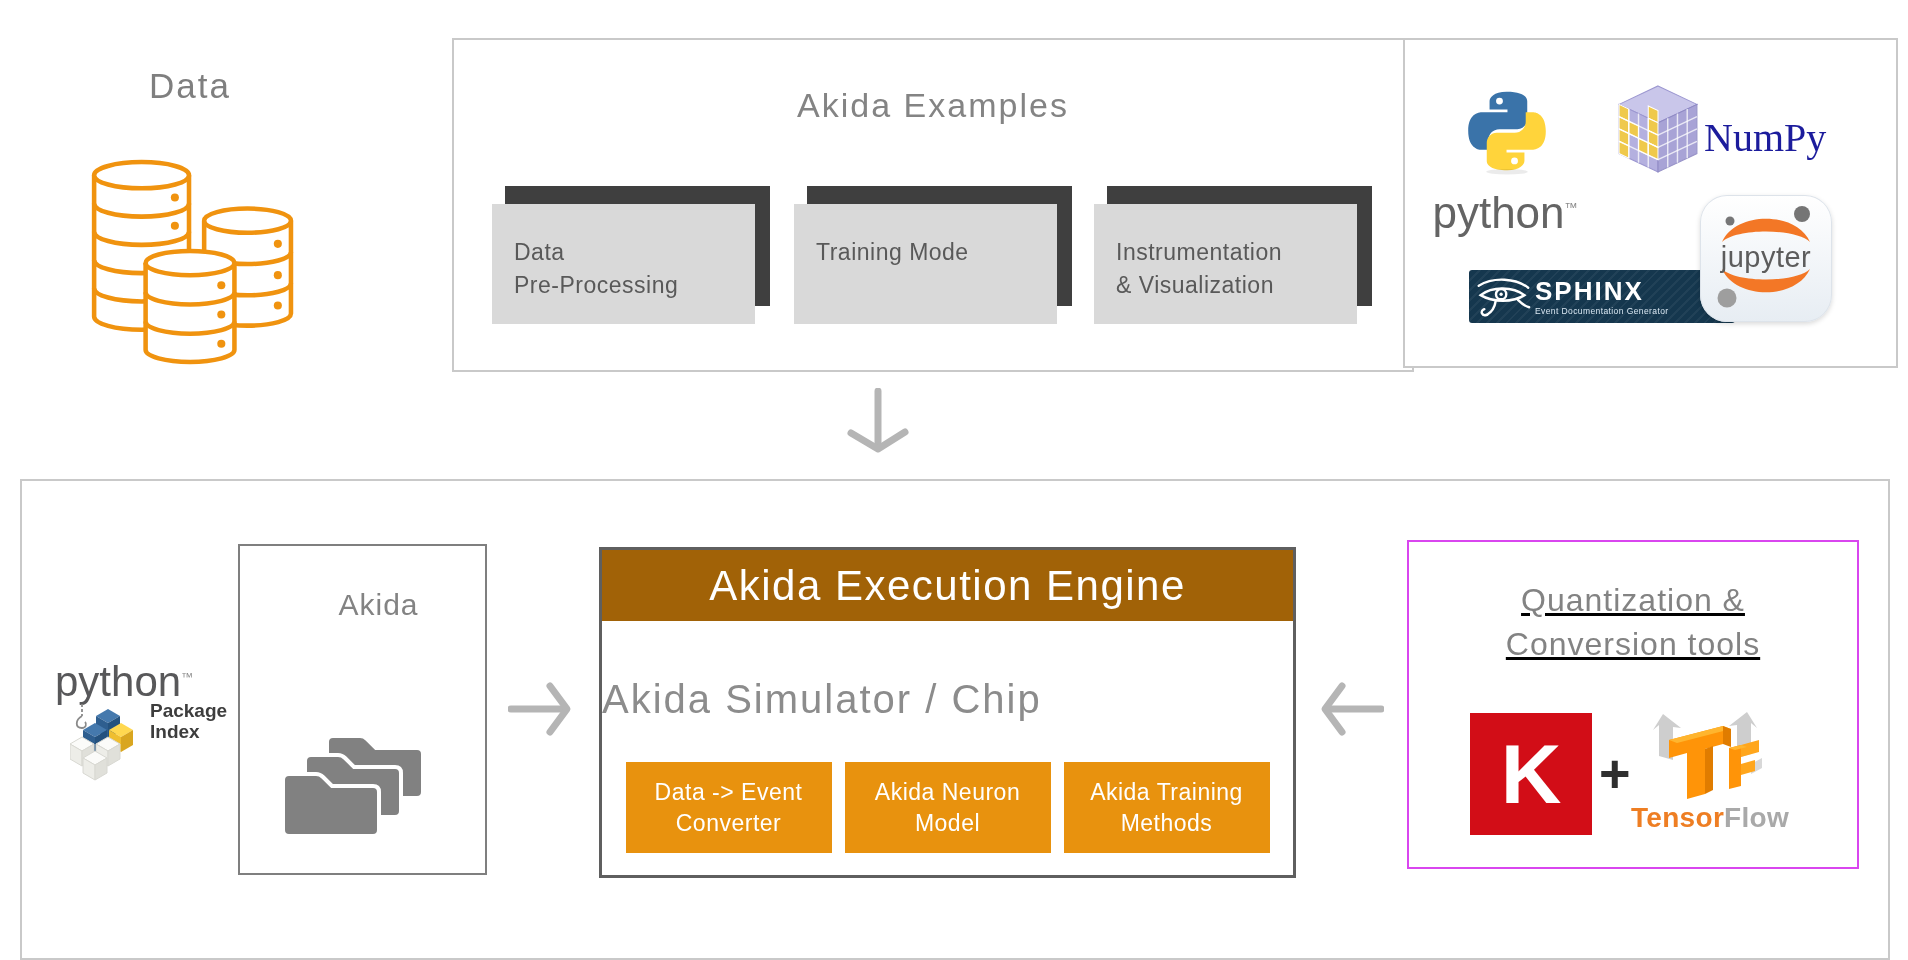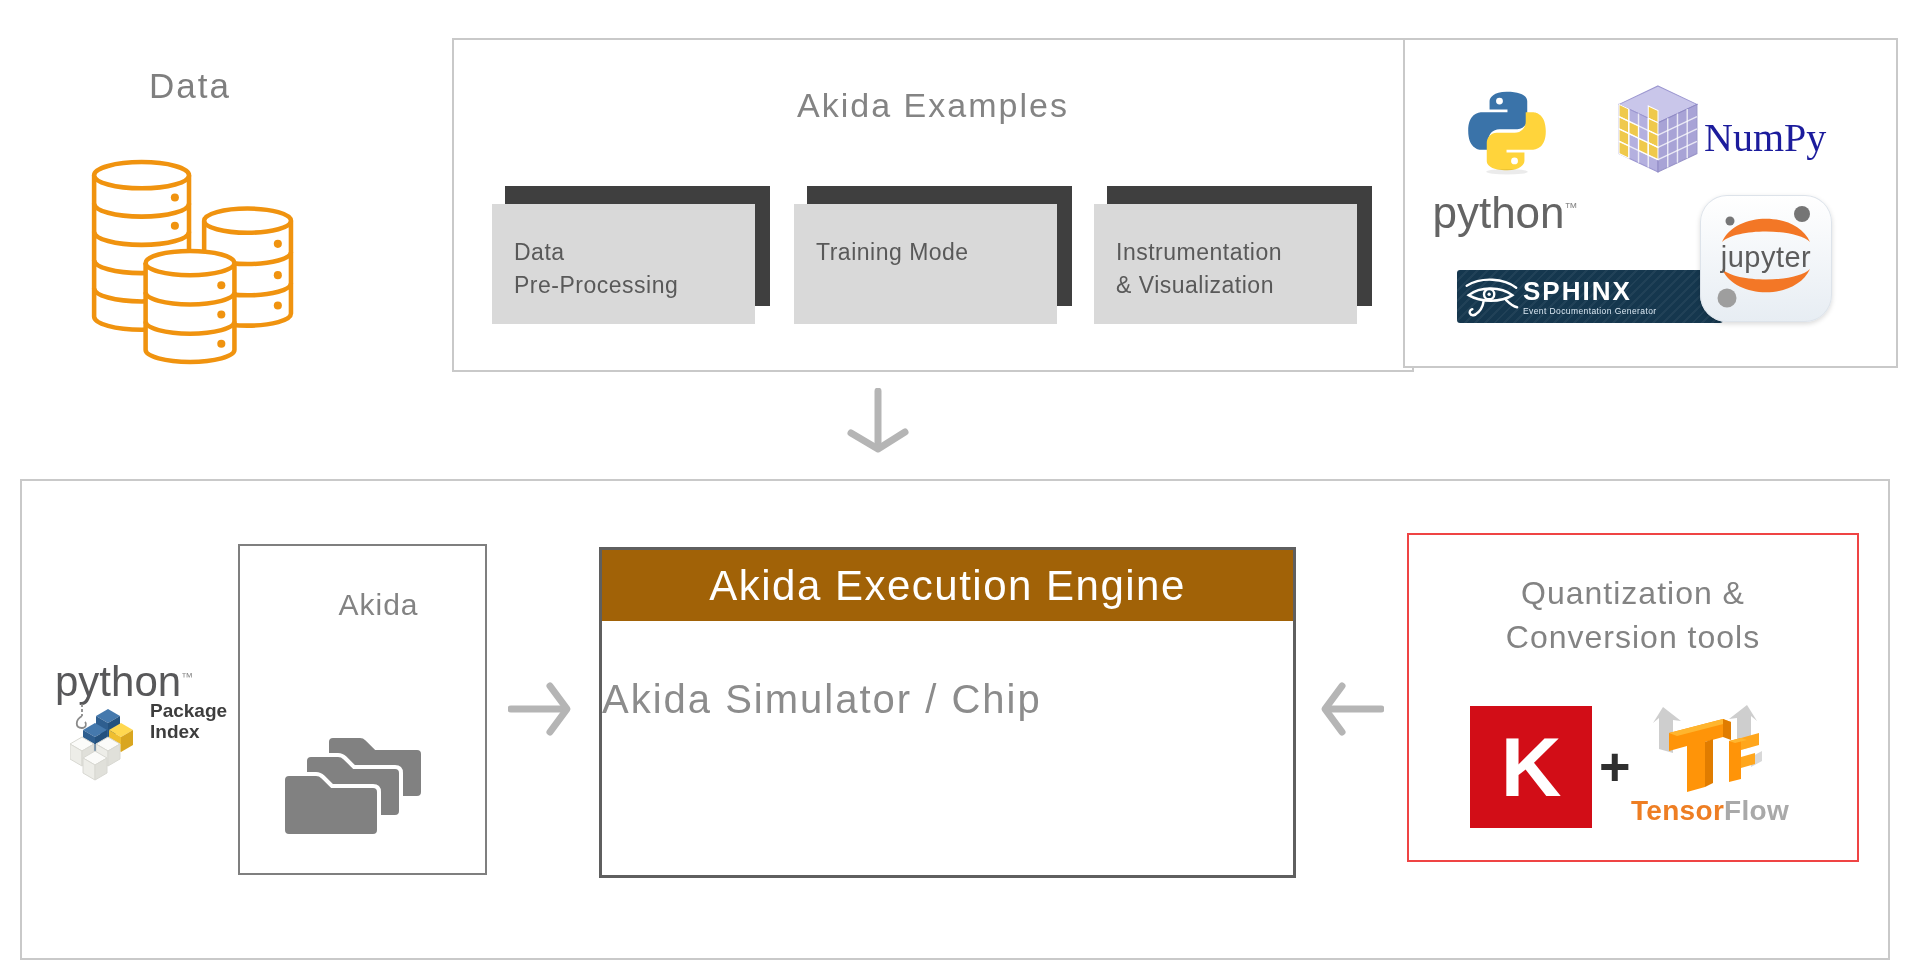--- a/index.html
+++ b/index.html
@@ -23,21 +23,21 @@
 
   .libs-box{position:absolute;left:1403px;top:38px;width:491px;height:326px;
             border:2px solid #C9C9C9;background:#fff;}
   .python-icon{position:absolute;left:58px;top:44px;}
   .python-wordmark{position:absolute;left:10px;top:148px;width:180px;text-align:center;
                    font-size:44px;color:#646464;}
   .python-wordmark sup{font-size:13px;color:#8a8a8a;}
   .numpy-cube{position:absolute;left:212px;top:42px;}
   .numpy-label{position:absolute;left:299px;top:74px;font-family:"Liberation Serif",serif;
                font-size:40px;color:#1C1C9C;}
-  .sphinx-banner{position:absolute;left:52px;top:230px;width:266px;height:53px;border-radius:3px;
+  .sphinx-banner{position:absolute;left:64px;top:230px;width:266px;height:53px;border-radius:3px;
                  background:#15374E;
                  background-image:repeating-linear-gradient(135deg,rgba(255,255,255,.05) 0 2px,transparent 2px 7px);
                  display:flex;align-items:center;box-sizing:border-box;padding:3px 6px;}
   .sphinx-texts{margin-left:4px;}
   .sphinx-label{display:block;color:#fff;font-size:26px;font-weight:bold;letter-spacing:2px;line-height:26px;}
   .sphinx-sub{display:block;color:#D9E7F2;font-size:8.5px;letter-spacing:.4px;margin-top:2px;text-align:right;}
   .jupyter-tile{position:absolute;left:295px;top:155px;width:132px;height:127px;border-radius:27px;
                 background:linear-gradient(#ffffff,#E7EDF3);
                 box-shadow:inset 0 0 0 1px #DDE3EA, 0 2px 5px rgba(0,0,0,.15);}
   .jupyter-label{position:absolute;left:0;right:0;top:46px;text-align:center;
@@ -70,22 +70,22 @@
   .engine-box{position:absolute;left:577px;top:66px;width:697px;height:331px;
               border:3px solid #5F5F5F;box-sizing:border-box;background:#fff;}
   .engine-header{height:71px;background:#a16207;color:#ffffff;display:flex;
                  align-items:center;justify-content:center;font-size:42px;letter-spacing:1.5px;}
   .engine-subtitle{margin-top:56px;font-size:40px;color:#8C8C8C;letter-spacing:2px;}
   .modules{position:absolute;left:0;right:0;top:212px;display:flex;justify-content:center;gap:13px;}
   .module-btn{width:206px;height:91px;background:#E8920E;color:#ffffff;display:flex;
               flex-direction:column;justify-content:center;text-align:center;
               font-size:23px;line-height:31px;letter-spacing:.5px;}
 
-  .quant-box{position:absolute;left:1385px;top:52px;width:448px;height:325px;
-             border:2px solid #ef4444;background:#fff;}
+  .quant-box{position:absolute;left:1385px;top:59px;width:448px;height:325px;
+             border:2px solid #d946ef;background:#fff;text-decoration:underline;}
   .quant-title{margin-top:36px;text-align:center;font-size:32px;color:#838383;
                line-height:44px;letter-spacing:1px;}
   .quant-title span{display:block;}
   .keras-tile{position:absolute;left:61px;top:171px;width:122px;height:122px;background:#D20D17;
               display:flex;align-items:center;justify-content:center;}
   .keras-k{color:#fff;font-size:84px;font-weight:bold;line-height:1;}
   .quant-plus{position:absolute;left:190px;top:200px;font-size:54px;font-weight:bold;color:#2F2F2F;}
   .tf-glyph{position:absolute;left:226px;top:166px;}
   .tf-label{position:absolute;left:222px;top:260px;width:146px;text-align:center;
             font-size:28px;font-weight:bold;letter-spacing:.3px;}
@@ -295,20 +295,34 @@
     </div>
 
     <svg class="right-arrow" width="72" height="64" viewBox="0 0 72 64" fill="none" stroke="#B5B5B5" stroke-width="7" stroke-linecap="round" stroke-linejoin="round">
       <path d="M3,32 H53"></path>
         <path d="M42,9 L59,32 L42,55"></path>
     </svg>
 
     <div class="engine-box">
       <div class="engine-header">Akida Execution Engine</div>
       <div class="engine-subtitle">Akida Simulator / Chip</div>
+      <div class="modules">
+        <div class="module-btn">
+          <div>Data -&gt; Event</div>
+          <div>Converter</div>
+        </div>
+        <div class="module-btn">
+          <div>Akida Neuron</div>
+          <div>Model</div>
+        </div>
+        <div class="module-btn">
+          <div>Akida Training</div>
+          <div>Methods</div>
+        </div>
+      </div>
     </div>
 
     <svg class="left-arrow" width="72" height="64" viewBox="0 0 72 64" fill="none" stroke="#B5B5B5" stroke-width="7" stroke-linecap="round" stroke-linejoin="round">
       <path d="M69,32 H19"></path>
         <path d="M30,9 L13,32 L30,55"></path>
     </svg>
 
     <div class="quant-box">
       <div class="quant-title">
         <span>Quantization &amp;</span>

